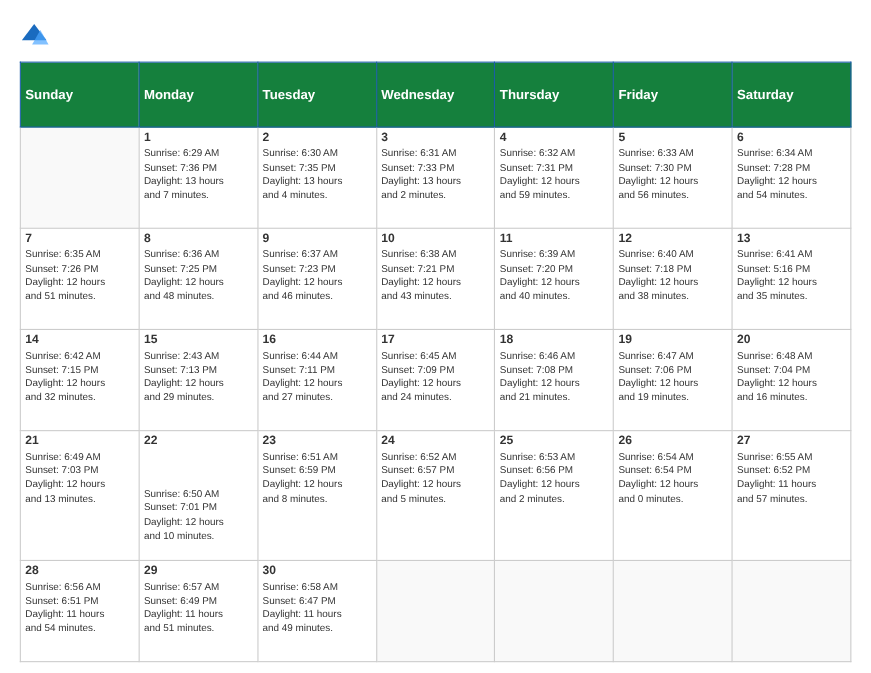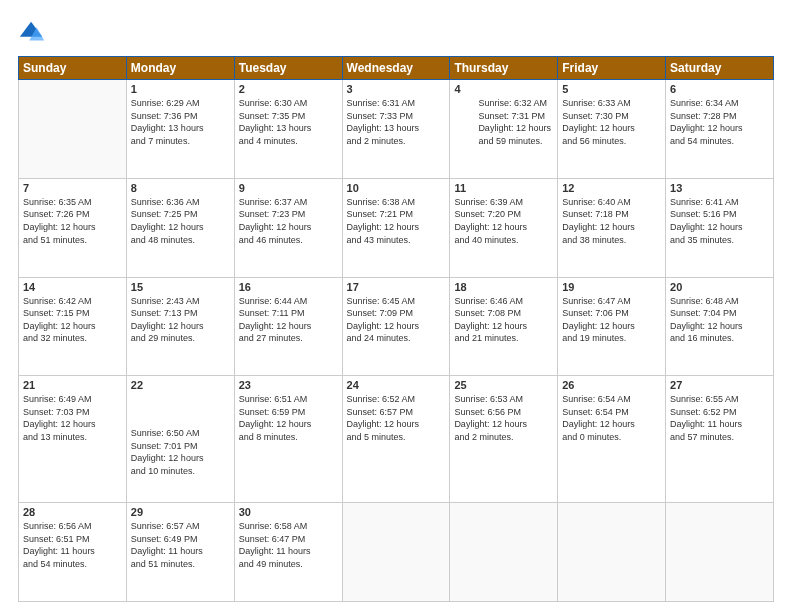--- a/index.html
+++ b/index.html
@@ -62,25 +62,25 @@
       margin-top: 2px;
     }
     .calendar {
       flex: 1;
       border: 1px solid #ccc;
       border-collapse: collapse;
       width: 100%;
       table-layout: fixed;
     }
     .calendar th {
-      background: #a16207;
+      background: #15803d;
       color: #fff;
       font-size: 12px;
       font-weight: bold;
-      padding: 4px 4px;
+      padding: 22px 4px;
       text-align: left;
       border: 1px solid #1a5da5;
     }
     .calendar td {
       vertical-align: top;
       border: 1px solid #ccc;
       padding: 3px 4px;
       font-size: 9.5px;
       color: #333;
       height: 82px;
@@ -153,21 +153,21 @@
           </td>
           <td>
             <span class="day-num">3</span>
             <div class="day-info" style="white-space: pre-line;">Sunrise: 6:31 AM
 Sunset: 7:33 PM
 Daylight: 13 hours
 and 2 minutes.</div>
           </td>
           <td>
             <span class="day-num">4</span>
-            <div class="day-info" style="white-space: pre-line; margin-left: 24px;">Sunrise: 6:32 AM
+            <div class="day-info" style="white-space: pre-line;">Sunrise: 6:32 AM
 Sunset: 7:31 PM
 Daylight: 12 hours
 and 59 minutes.</div>
           </td>
           <td>
             <span class="day-num">5</span>
             <div class="day-info" style="white-space: pre-line;">Sunrise: 6:33 AM
 Sunset: 7:30 PM
 Daylight: 12 hours
 and 56 minutes.</div>

